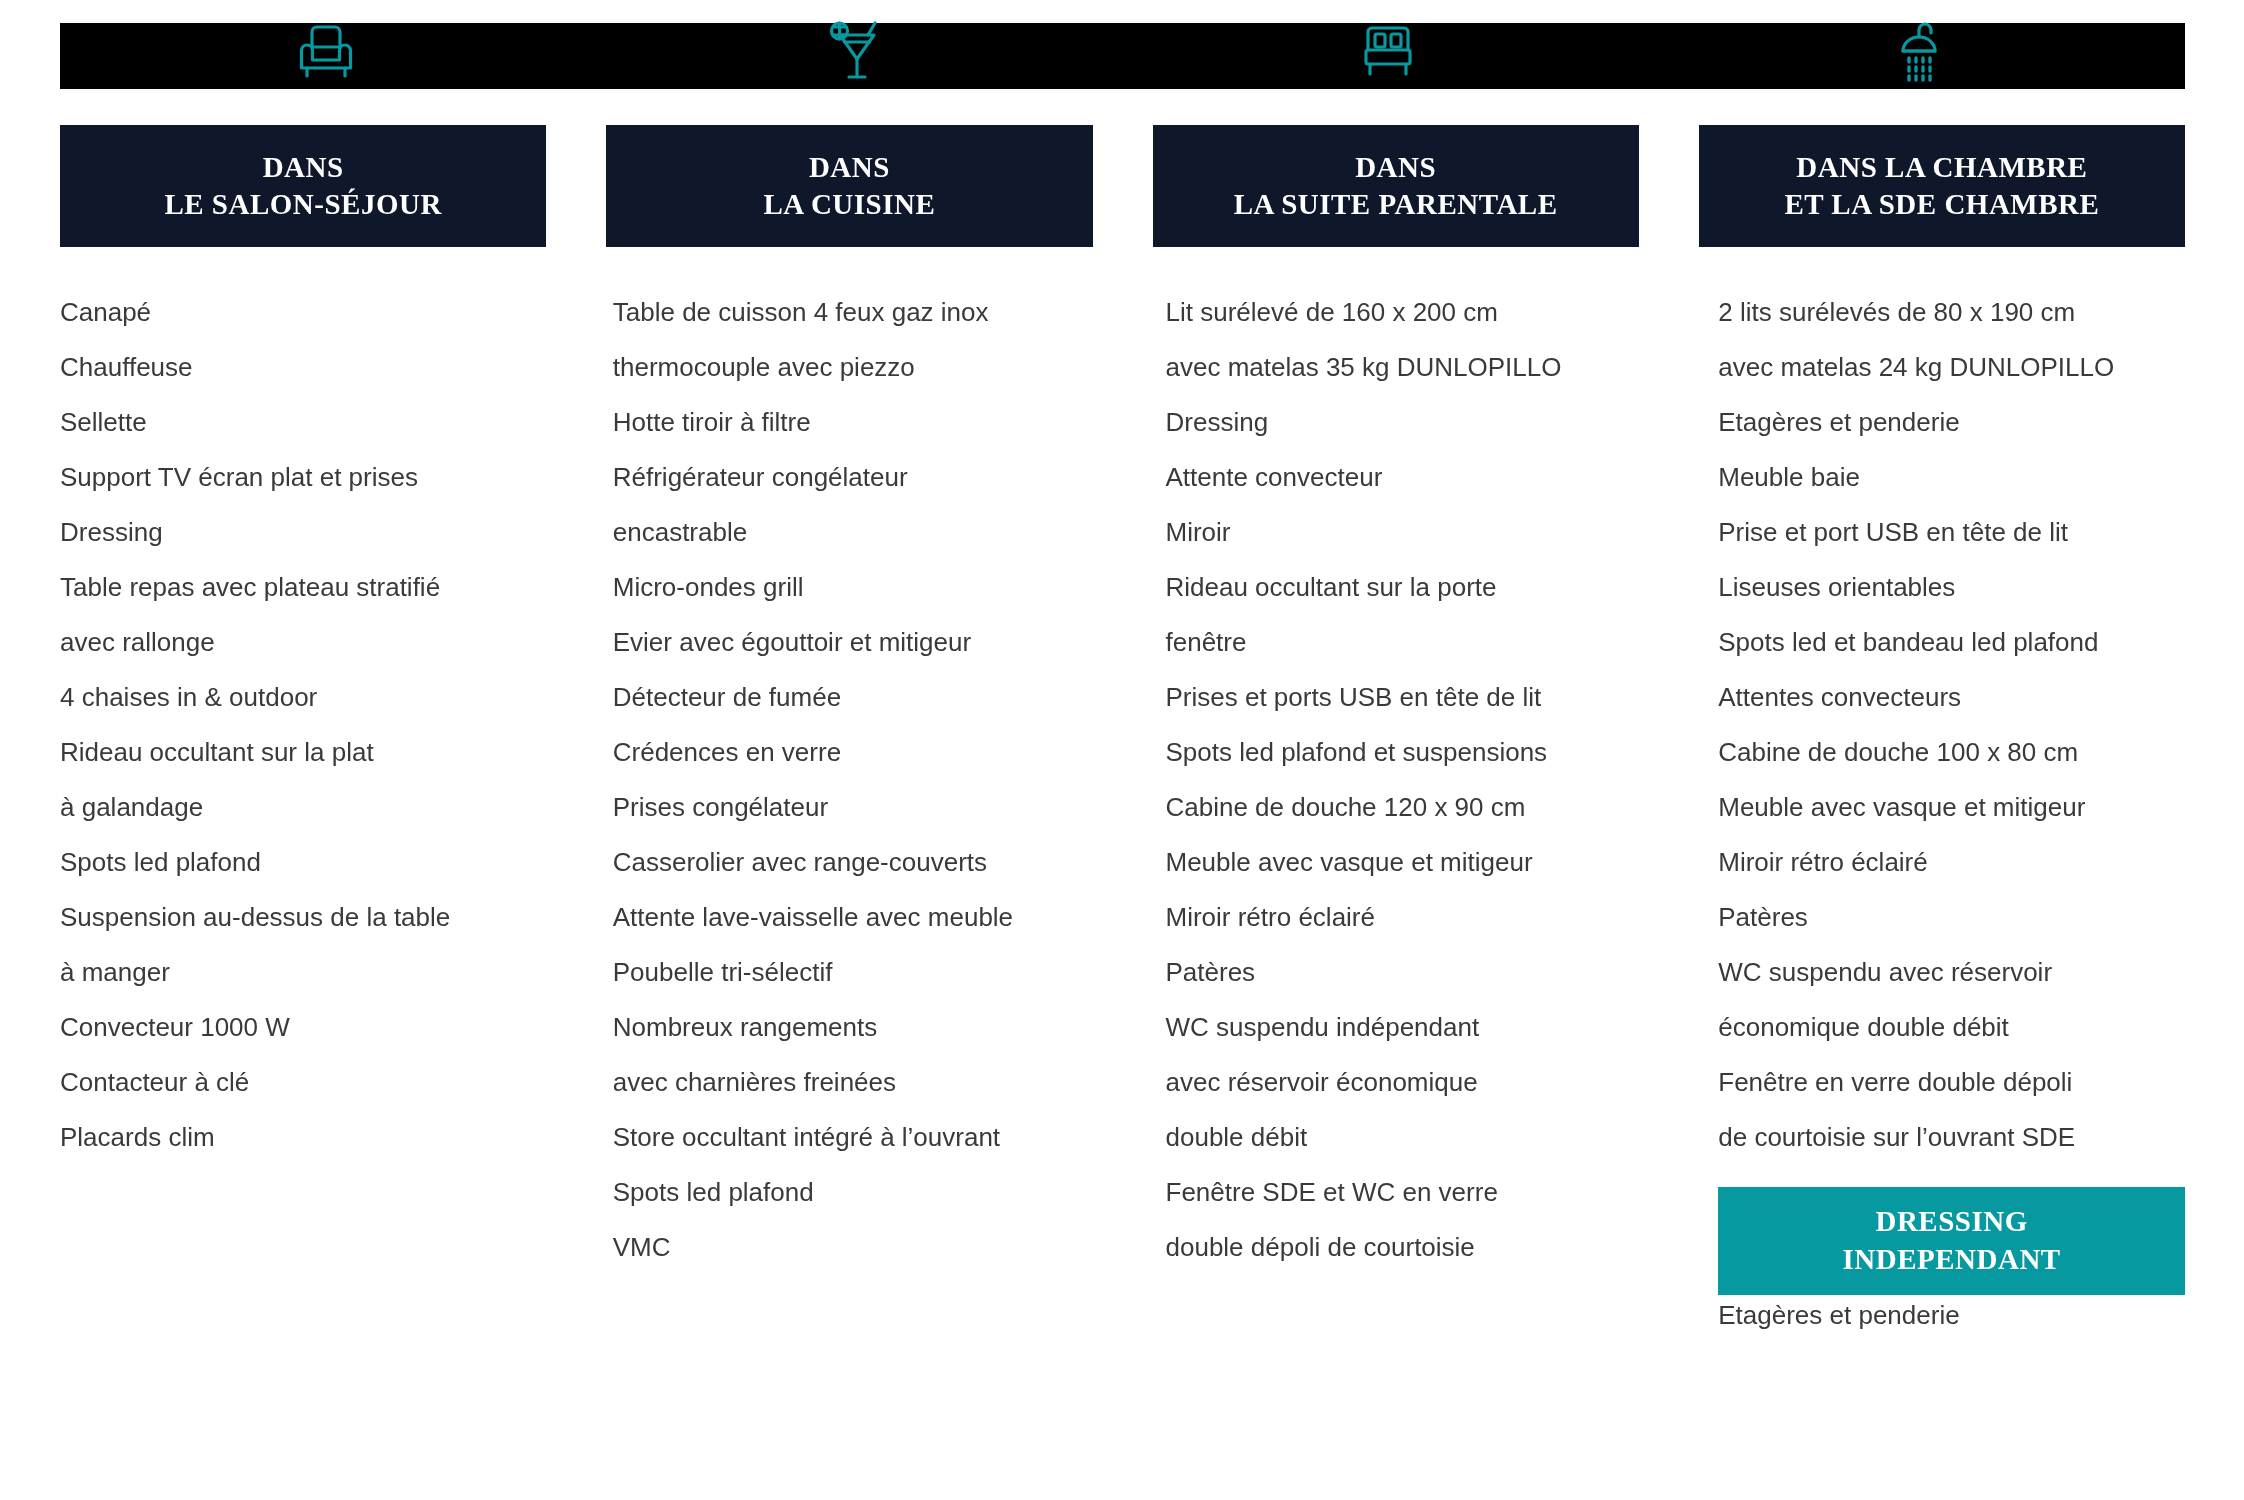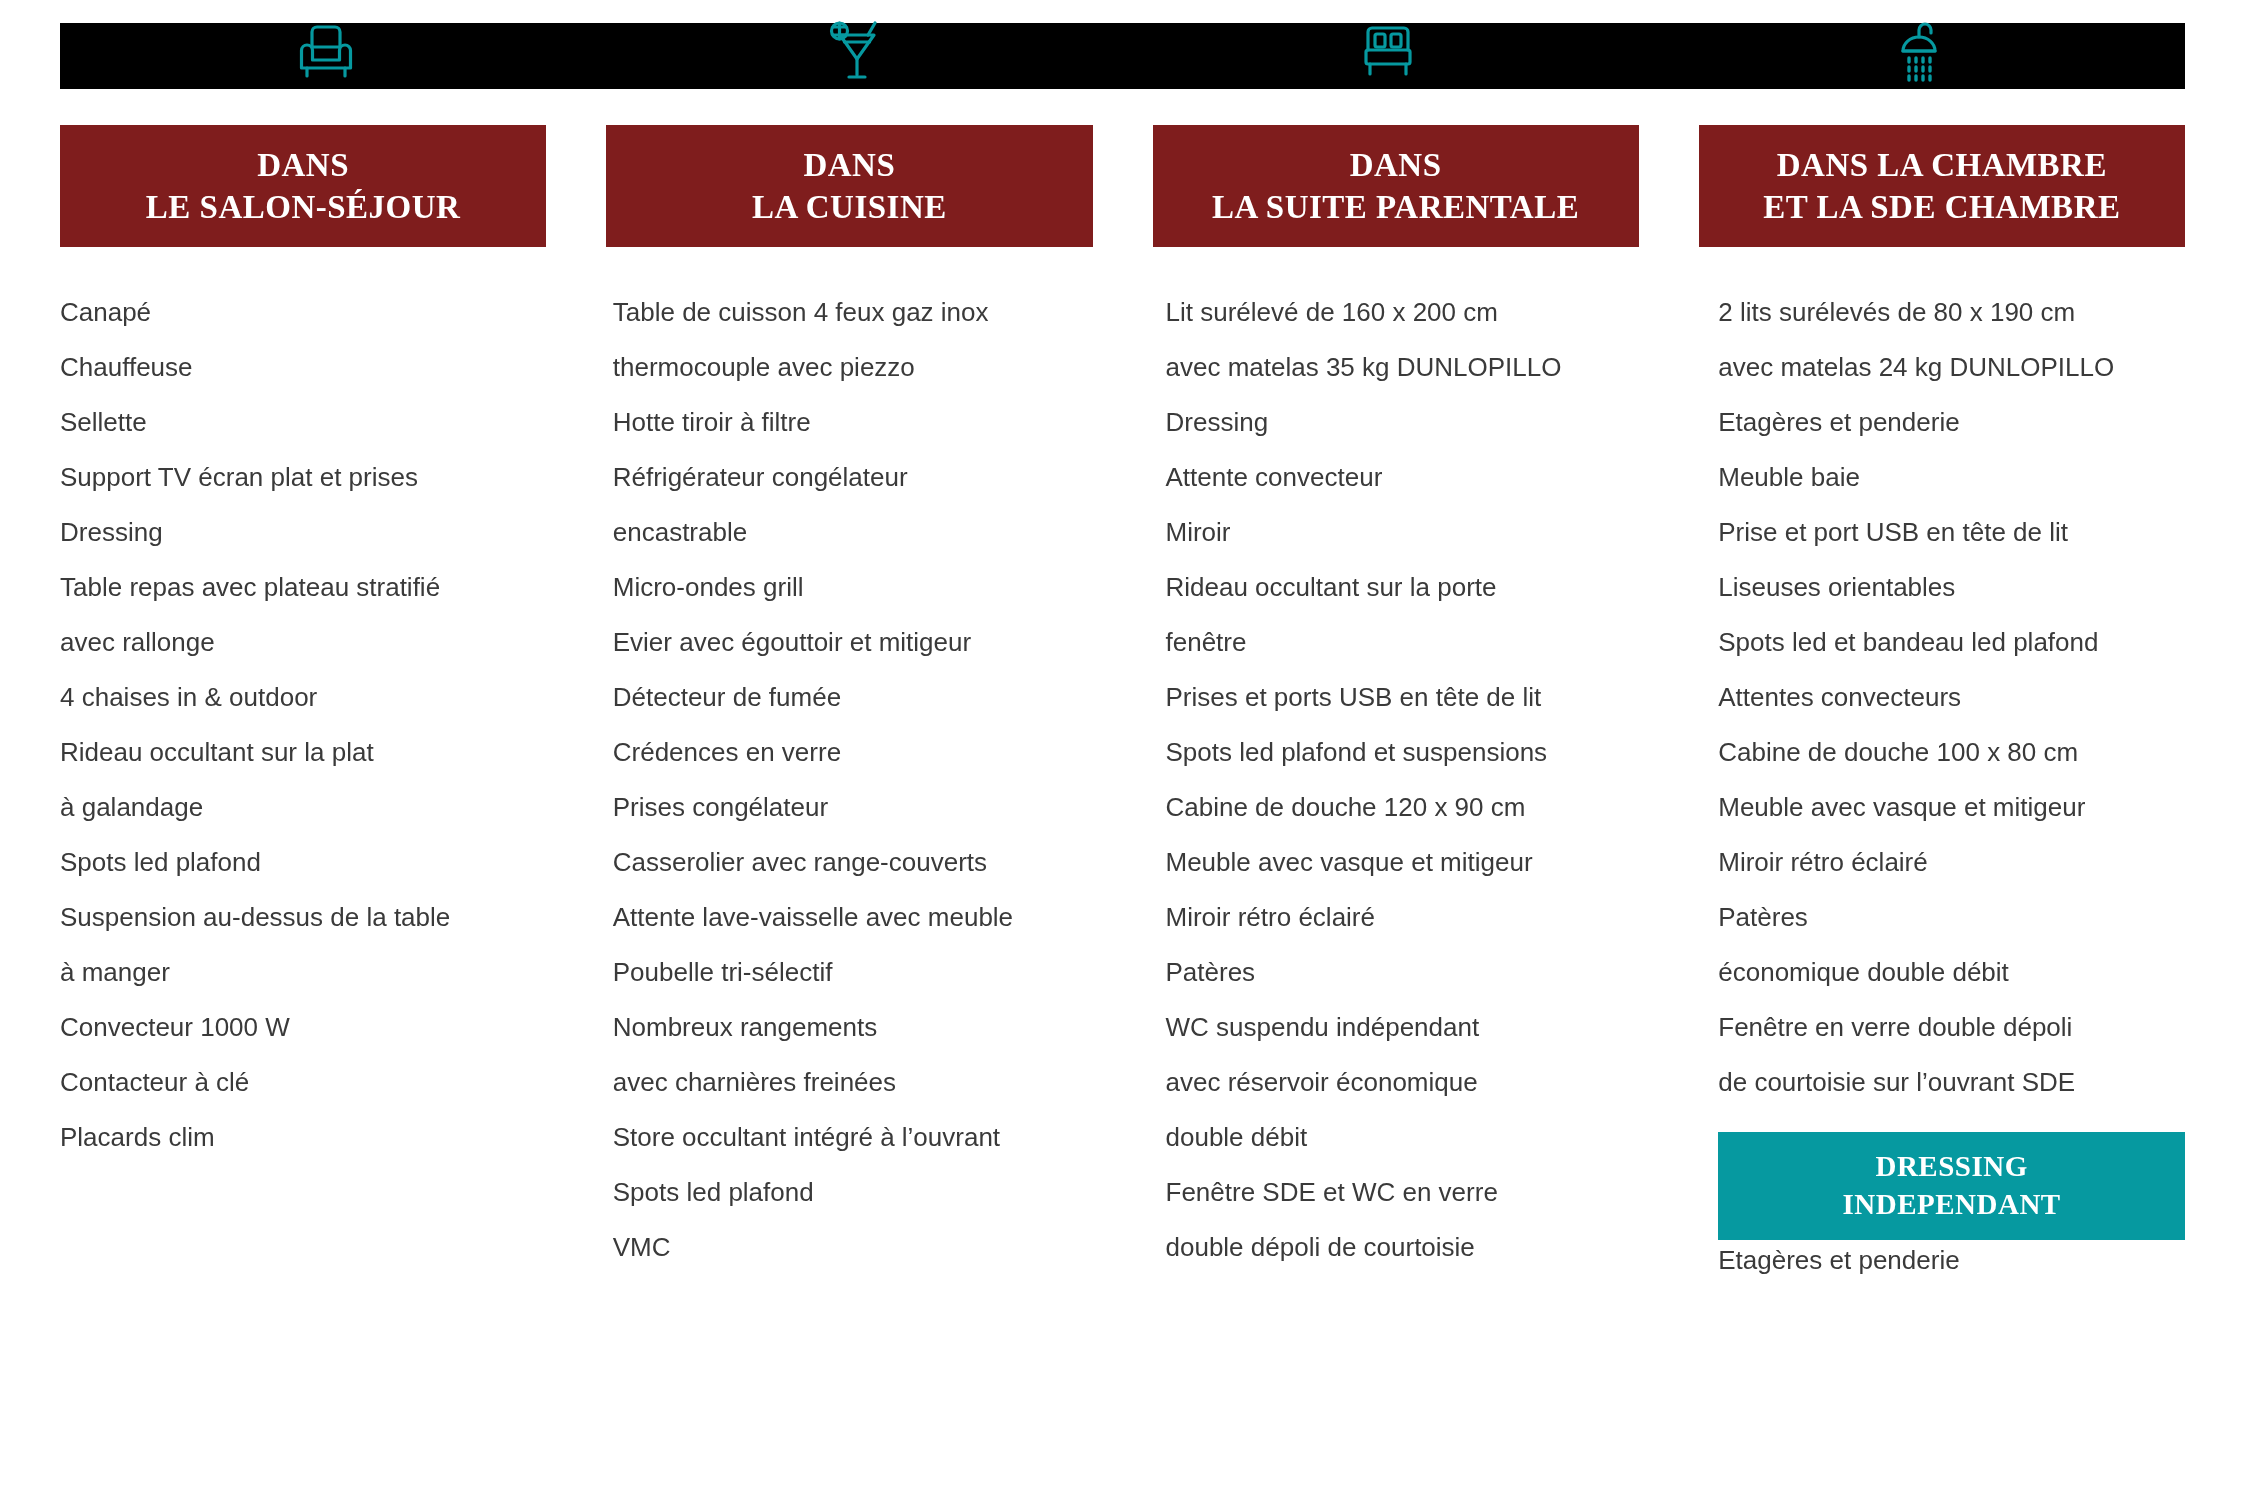--- a/index.html
+++ b/index.html
@@ -47,29 +47,29 @@
     position: absolute;
     left: 60px;
     top: 125px;
     width: 2125px;
     height: 122px;
     display: flex;
     gap: 60px;
   }
   .header-box {
     flex: 1 1 0;
-    background: #7f1d1d;
+    background: #0f172a;
     color: #ffffff;
     display: flex;
     flex-direction: column;
     align-items: center;
     justify-content: center;
     font-family: "Liberation Serif", serif;
     font-weight: 700;
-    font-size: 33px;
+    font-size: 29px;
     letter-spacing: 0.5px;
     line-height: 1.28;
     text-align: center;
   }
   .header-box .ln { display: block; white-space: nowrap; }
 
   
   .cols {
     position: absolute;
     left: 60px;
@@ -298,20 +298,21 @@
         <li>Etagères et penderie</li>
         <li>Meuble baie</li>
         <li>Prise et port USB en tête de lit</li>
         <li>Liseuses orientables</li>
         <li>Spots led et bandeau led plafond</li>
         <li>Attentes convecteurs</li>
         <li>Cabine de douche 100 x 80 cm</li>
         <li>Meuble avec vasque et mitigeur</li>
         <li>Miroir rétro éclairé</li>
         <li>Patères</li>
+        <li>WC suspendu avec réservoir</li>
         <li>économique double débit</li>
         <li>Fenêtre en verre double dépoli</li>
         <li>de courtoisie sur l’ouvrant SDE</li>
       </ul>
 
     <div class="dressing-box">
       <span class="ln">DRESSING</span>
       <span class="ln">INDEPENDANT</span>
     </div>
 

